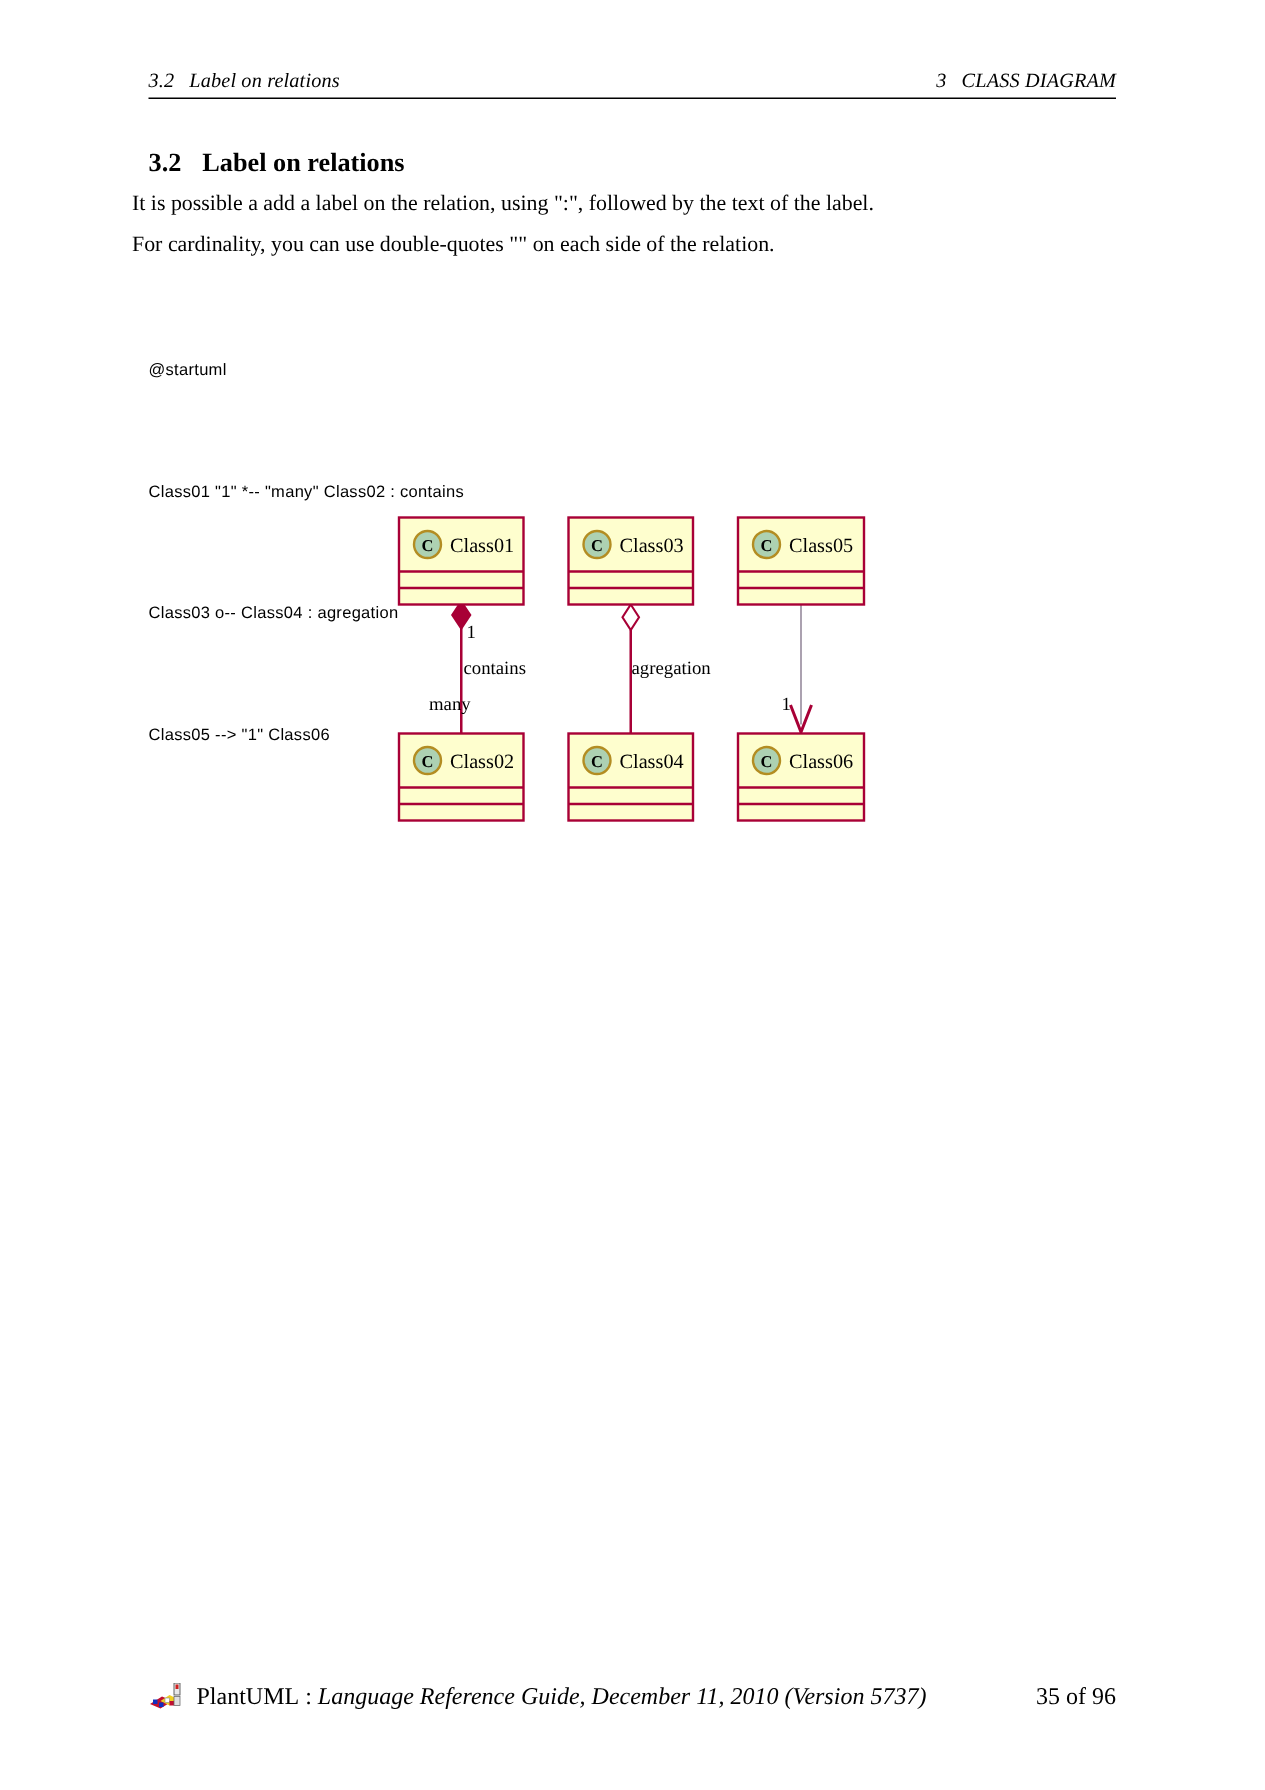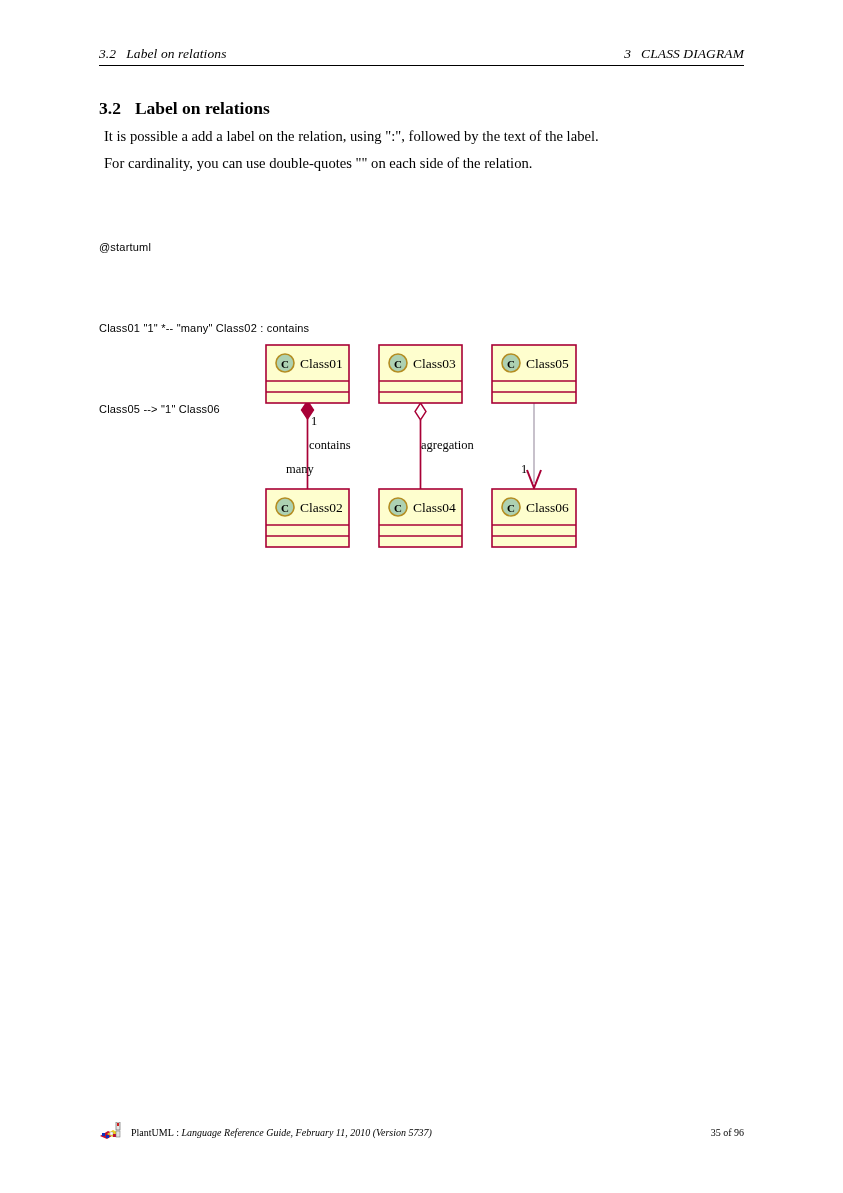--- a/index.html
+++ b/index.html
@@ -53,21 +53,21 @@
     font-weight: bold;
     font-size: 17.5px;
     white-space: pre;
     display: flex;
   }
   #section-heading .sec-num { margin-right: 14px; }
 
   
   .para {
     position: absolute;
-    left: 104px;
+    left: 88px;
     font-size: 14.6px;
     white-space: pre;
   }
   #para-1 { top: 128px; }
   #para-2 { top: 155px; text-align: right; }
 
   
   #code-block {
     position: absolute;
     left: 99px;
@@ -94,21 +94,21 @@
   
   #page-footer {
     position: absolute;
     left: 99px;
     top: 1120px;
     width: 645px;
     height: 24px;
     display: flex;
     align-items: center;
     justify-content: space-between;
-    font-size: 10px;
+    font-size: 16px;
     gap: 48px;
   }
   #footer-left {
     display: flex;
     align-items: center;
     white-space: pre;
   }
   #footer-logo {
     width: 26px;
     height: 20px;
@@ -142,20 +142,21 @@
   <span class="sec-num">3.2</span>
   <span>Label on relations</span>
 </div>
 
 <div class="para" id="para-1">It is possible a add a label on the relation, using ":", followed by the text of the label.</div>
 <div class="para" id="para-2">For cardinality, you can use double-quotes "" on each side of the relation.</div>
 
 <div id="code-block">
   <div class="code-line">@startuml</div>
   <div class="code-line">Class01 "1" *-- "many" Class02 : contains</div>
+  <div class="code-line">Class03 o-- Class04 : agregation</div>
   <div class="code-line">Class05 --&gt; "1" Class06</div>
 </div>
 
 <div id="uml-diagram">
   <svg width="843" height="1193" viewBox="0 0 843 1193" xmlns="http://www.w3.org/2000/svg">
 
     <g>
       <line x1="307.5" y1="413" x2="307.5" y2="489" stroke="#A80036" stroke-width="1.7"></line>
       <polygon points="307.5,401 313.5,410 307.5,419 301.5,410" fill="#A80036" stroke="#A80036" stroke-width="1.4"></polygon>
     </g>
@@ -240,16 +241,16 @@
       <polygon points="1,14 9,9 16,12 8,17" fill="#C01030"></polygon>
       <polygon points="8,12 14,8 20,11 14,15" fill="#F0D020"></polygon>
       <rect x="3" y="11" width="3" height="3" fill="#1030C0"></rect>
       <rect x="7" y="13" width="3" height="3" fill="#1030C0"></rect>
       <rect x="11" y="10" width="3" height="3" fill="#FFFFFF" stroke="#888888" stroke-width="0.4"></rect>
       <rect x="14" y="12" width="3" height="3" fill="#C01030"></rect>
       <rect x="17" y="9" width="4" height="6" fill="#E0E0E0" stroke="#666666" stroke-width="0.5"></rect>
     </svg>
     <span class="footer-brand">PlantUML</span>
     <span class="footer-sep"> : </span>
-    <span class="footer-title">Language Reference Guide, February 11, 2010 (Version 5737)</span>
+    <span class="footer-title">Language Reference Guide, December 11, 2010 (Version 5737)</span>
   </span>
   <span id="footer-page">35 of 96</span>
 </div>
 
 </body></html>

